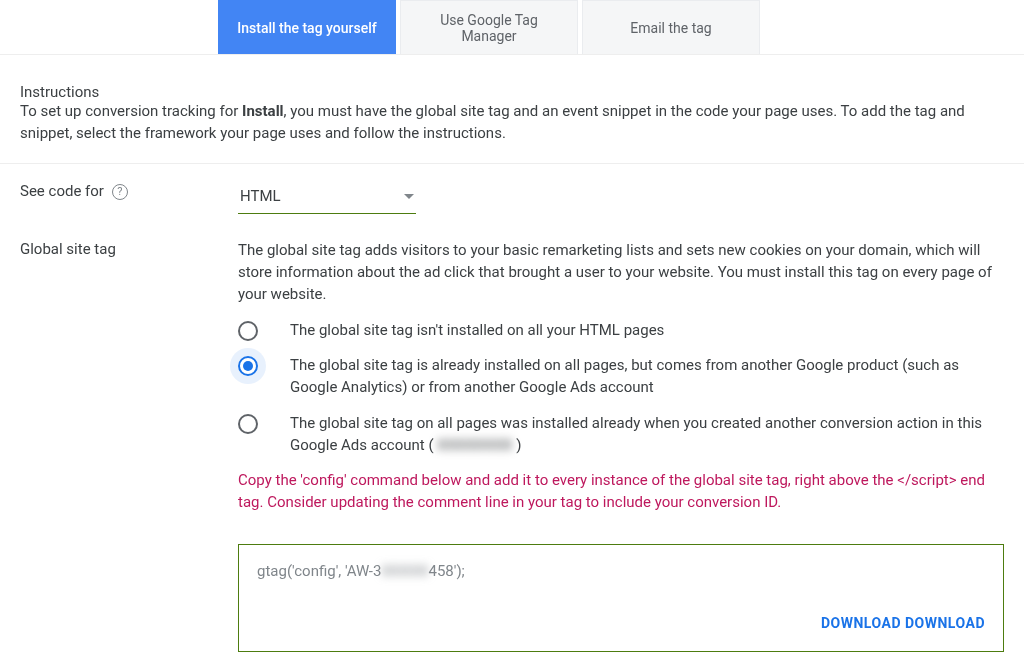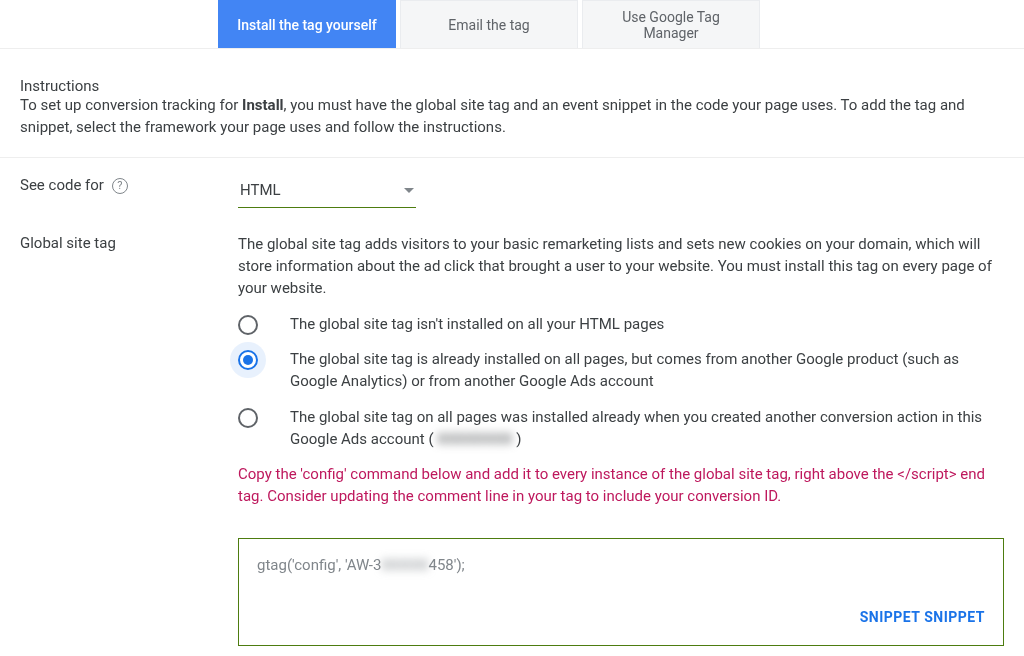--- a/index.html
+++ b/index.html
@@ -11,21 +11,21 @@
     width: 1024px;
   }
   .tabs {
     display: flex;
     gap: 4px;
     padding-left: 218px;
     border-bottom: 1px solid #eee;
   }
   .tab {
     width: 178px;
-    height: 48px;
+    height: 54px;
     display: flex;
     align-items: center;
     justify-content: center;
     text-align: center;
     font-size: 14px;
     padding: 0 10px;
     color: #5f6368;
     background: #f5f6f7;
     border: 1px solid #eaecef;
     border-bottom: none;
@@ -145,22 +145,22 @@
   .blur {
     filter: blur(4px);
     user-select: none;
   }
 </style>
 </head>
 <body>
 
 <div class="tabs">
   <div class="tab active">Install the tag yourself</div>
+  <div class="tab">Use Google Tag Manager</div>
   <div class="tab">Email the tag</div>
-  <div class="tab">Use Google Tag Manager</div>
 </div>
 
 <div class="section first divider">
   <div class="label-col">Instructions</div>
   <div class="content-col">
     <span>To set up conversion tracking for </span><b>Install</b><span>, you must have the global site tag and an event snippet in the code your page uses. To add the tag and snippet, select the framework your page uses and follow the instructions.</span>
   </div>
 </div>
 
 <div class="section">
@@ -198,17 +198,17 @@
       </div>
     </div>
 
     <div class="hint">Copy the 'config' command below and add it to every instance of the global site tag, right above the &lt;/script&gt; end tag. Consider updating the comment line in your tag to include your conversion ID.</div>
 
     <div class="code-box">
       <div class="code-line">
         <span>gtag('config', 'AW-3</span><span class="blur">XXXXX</span><span>458');</span>
       </div>
       <div class="download-row">
-        <span class="download-btn">SNIPPET SNIPPET</span>
+        <span class="download-btn">DOWNLOAD DOWNLOAD</span>
       </div>
     </div>
   </div>
 </div>
 
 </body></html>

